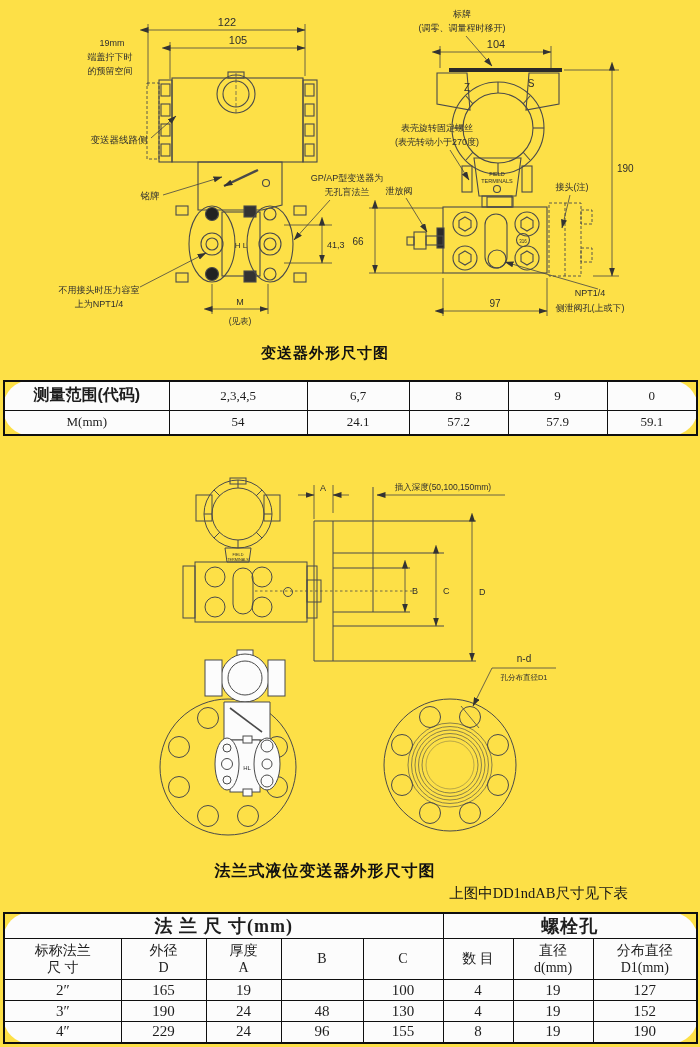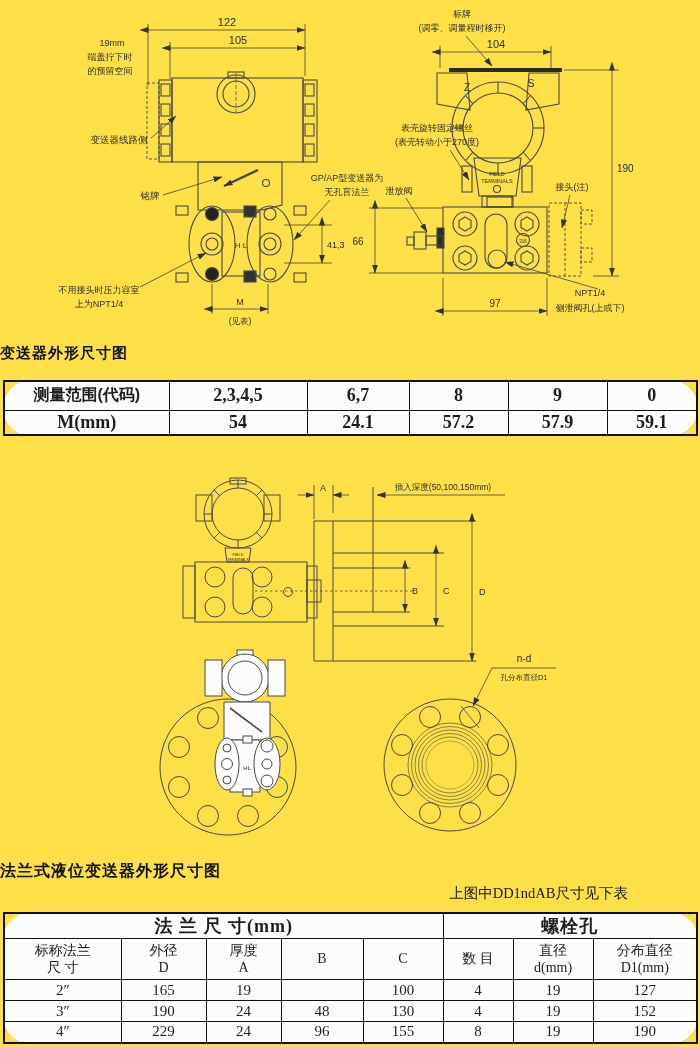--- a/index.html
+++ b/index.html
@@ -3,31 +3,31 @@
 <meta charset="utf-8">
 <style>
   html,body{margin:0;padding:0;background:#e8e8e8;}
   .page{position:relative;width:700px;height:1047px;background:#fde047;overflow:hidden;
         font-family:"Liberation Sans",sans-serif;color:#1d1d1d;}
   .abs{position:absolute;}
   svg{display:block;}
   svg text{font-family:"Liberation Sans",sans-serif;fill:#2e2e2e;}
   svg .ctr{text-anchor:middle;}
   svg .st{text-anchor:start;}
-  .fig-title{position:absolute;width:650px;font-weight:bold;
+  .fig-title{position:absolute;width:650px;text-align:center;font-weight:bold;
              font-size:15px;letter-spacing:1px;color:#111;}
   .fig-sub{position:absolute;width:628px;text-align:right;font-size:14.5px;
            font-family:"Liberation Serif",serif;color:#161616;}
   table.dt{border-collapse:collapse;table-layout:fixed;background:#fcfcfc;border-radius:28px;}
   table.dt td,table.dt th{border:1.5px solid #0f0f0f;padding:0;text-align:center;
       vertical-align:middle;overflow:hidden;}
   table.dt{border:2.5px solid #0f0f0f;}
   .t1{position:absolute;left:3px;top:380px;width:694px;}
   .t1 .hd{font-weight:bold;font-size:16px;font-family:"Liberation Sans",sans-serif;}
-  .t1 .num{font-family:"Liberation Serif",serif;font-size:18px;font-weight:bold;}
+  .t1 .num{font-family:"Liberation Serif",serif;font-size:13px;font-weight:normal;}
   .t2{position:absolute;left:3px;top:912px;width:694px;}
   .t2 .grp{font-weight:bold;font-size:18px;font-family:"Liberation Serif",serif;letter-spacing:1px;}
   .t2 .hcell{font-family:"Liberation Serif",serif;font-size:14px;line-height:1.25;}
   .t2 .hcell div:empty{display:none;}
   .t2 .num{font-family:"Liberation Serif",serif;font-size:15px;}
 </style>
 </head>
 <body>
 
 <div class="page">

